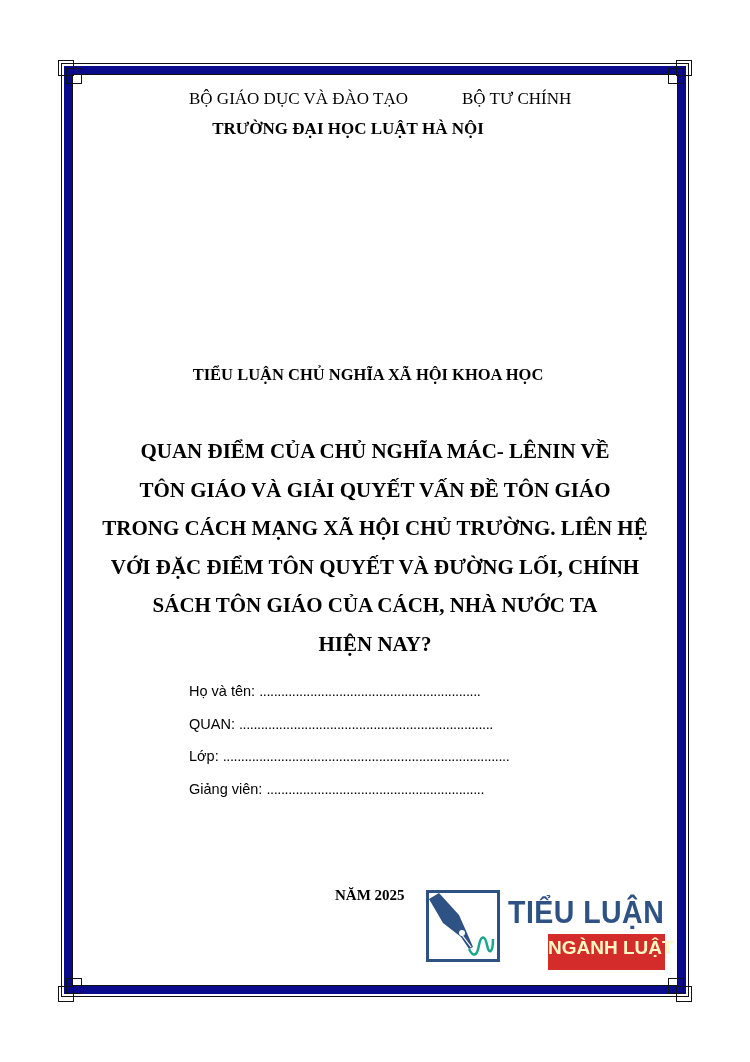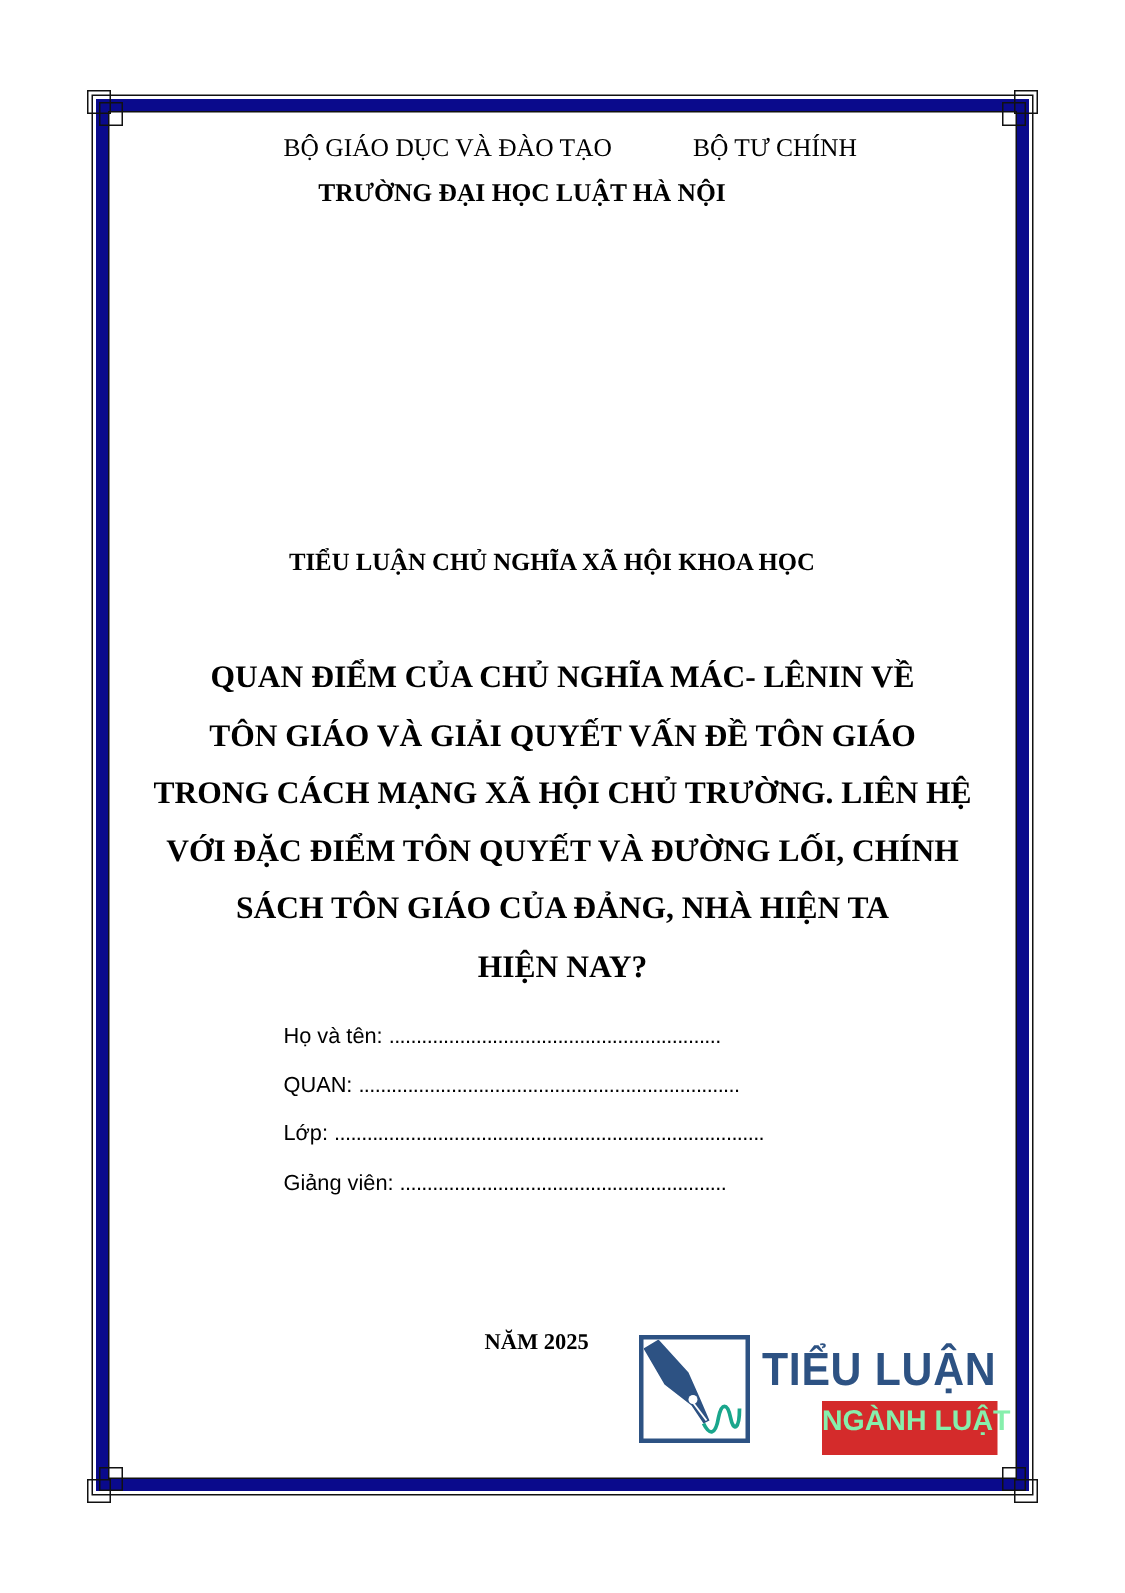--- a/index.html
+++ b/index.html
@@ -24,25 +24,25 @@
   .subject { position:absolute; top:365px; left:0; width:736px; text-align:center; font-size:16.5px; font-weight:bold; }
 
   .title { position:absolute; top:432px; left:95px; width:560px; text-align:center; font-size:21px; font-weight:bold; line-height:38.5px; }
   .title div { white-space:nowrap; }
 
   .fields { position:absolute; top:683px; left:189px; width:360px; font-family:"Liberation Sans", sans-serif; font-weight:normal; font-size:14.5px; }
   .field { position:relative; height:32.5px; white-space:nowrap; overflow:hidden; }
   .field .lbl { display:inline-block; }
   .field .dots { display:inline-block; letter-spacing:-0.4px; }
 
-  .year { position:absolute; top:887px; left:323px; font-size:15px; font-weight:bold; white-space:nowrap; }
+  .year { position:absolute; top:887px; left:335px; font-size:15px; font-weight:bold; white-space:nowrap; }
 
   .logo-box { position:absolute; left:426px; top:890px; width:74px; height:72px; border:3px solid #2d5283; box-sizing:border-box; background:#fff; overflow:hidden; }
   .logo-text { position:absolute; left:508px; top:895px; font-family:"Liberation Sans", sans-serif; font-weight:bold; font-size:31px; color:#2d5283; letter-spacing:0.5px; white-space:nowrap; transform:scaleX(0.92); transform-origin:left top; }
-  .logo-badge { position:absolute; left:548px; top:934px; width:117px; height:36px; background:#d42b2b; color:#86efac; font-family:"Liberation Sans", sans-serif; font-weight:bold; font-size:19px; line-height:28px; text-align:center; white-space:nowrap; }
+  .logo-badge { position:absolute; left:548px; top:934px; width:117px; height:36px; background:#d42b2b; color:#fef9c3; font-family:"Liberation Sans", sans-serif; font-weight:bold; font-size:19px; line-height:28px; text-align:center; white-space:nowrap; }
 </style>
 </head>
 <body>
 
 <div class="page">
 
   <div class="frame-outer"></div>
   <div class="frame-blue"></div>
   <div class="frame-inner"></div>
   <div class="corner tl"></div>
@@ -60,21 +60,21 @@
   </div>
   <div class="school">TRƯỜNG ĐẠI HỌC LUẬT HÀ NỘI</div>
 
   <div class="subject">TIỂU LUẬN CHỦ NGHĨA XÃ HỘI KHOA HỌC</div>
 
   <div class="title">
     <div>QUAN ĐIỂM CỦA CHỦ NGHĨA MÁC- LÊNIN VỀ</div>
     <div>TÔN GIÁO VÀ GIẢI QUYẾT VẤN ĐỀ TÔN GIÁO</div>
     <div>TRONG CÁCH MẠNG XÃ HỘI CHỦ TRƯỜNG. LIÊN HỆ</div>
     <div>VỚI ĐẶC ĐIỂM TÔN QUYẾT VÀ ĐƯỜNG LỐI, CHÍNH</div>
-    <div>SÁCH TÔN GIÁO CỦA ĐẢNG, NHÀ HIỆN TA</div>
+    <div>SÁCH TÔN GIÁO CỦA CÁCH, NHÀ NƯỚC TA</div>
     <div>HIỆN NAY?</div>
   </div>
 
   <div class="fields">
     <div class="field">
       <span class="lbl">Họ và tên:</span>
       <span class="dots">.............................................................</span>
     </div>
     <div class="field">
       <span class="lbl">QUAN:</span>

